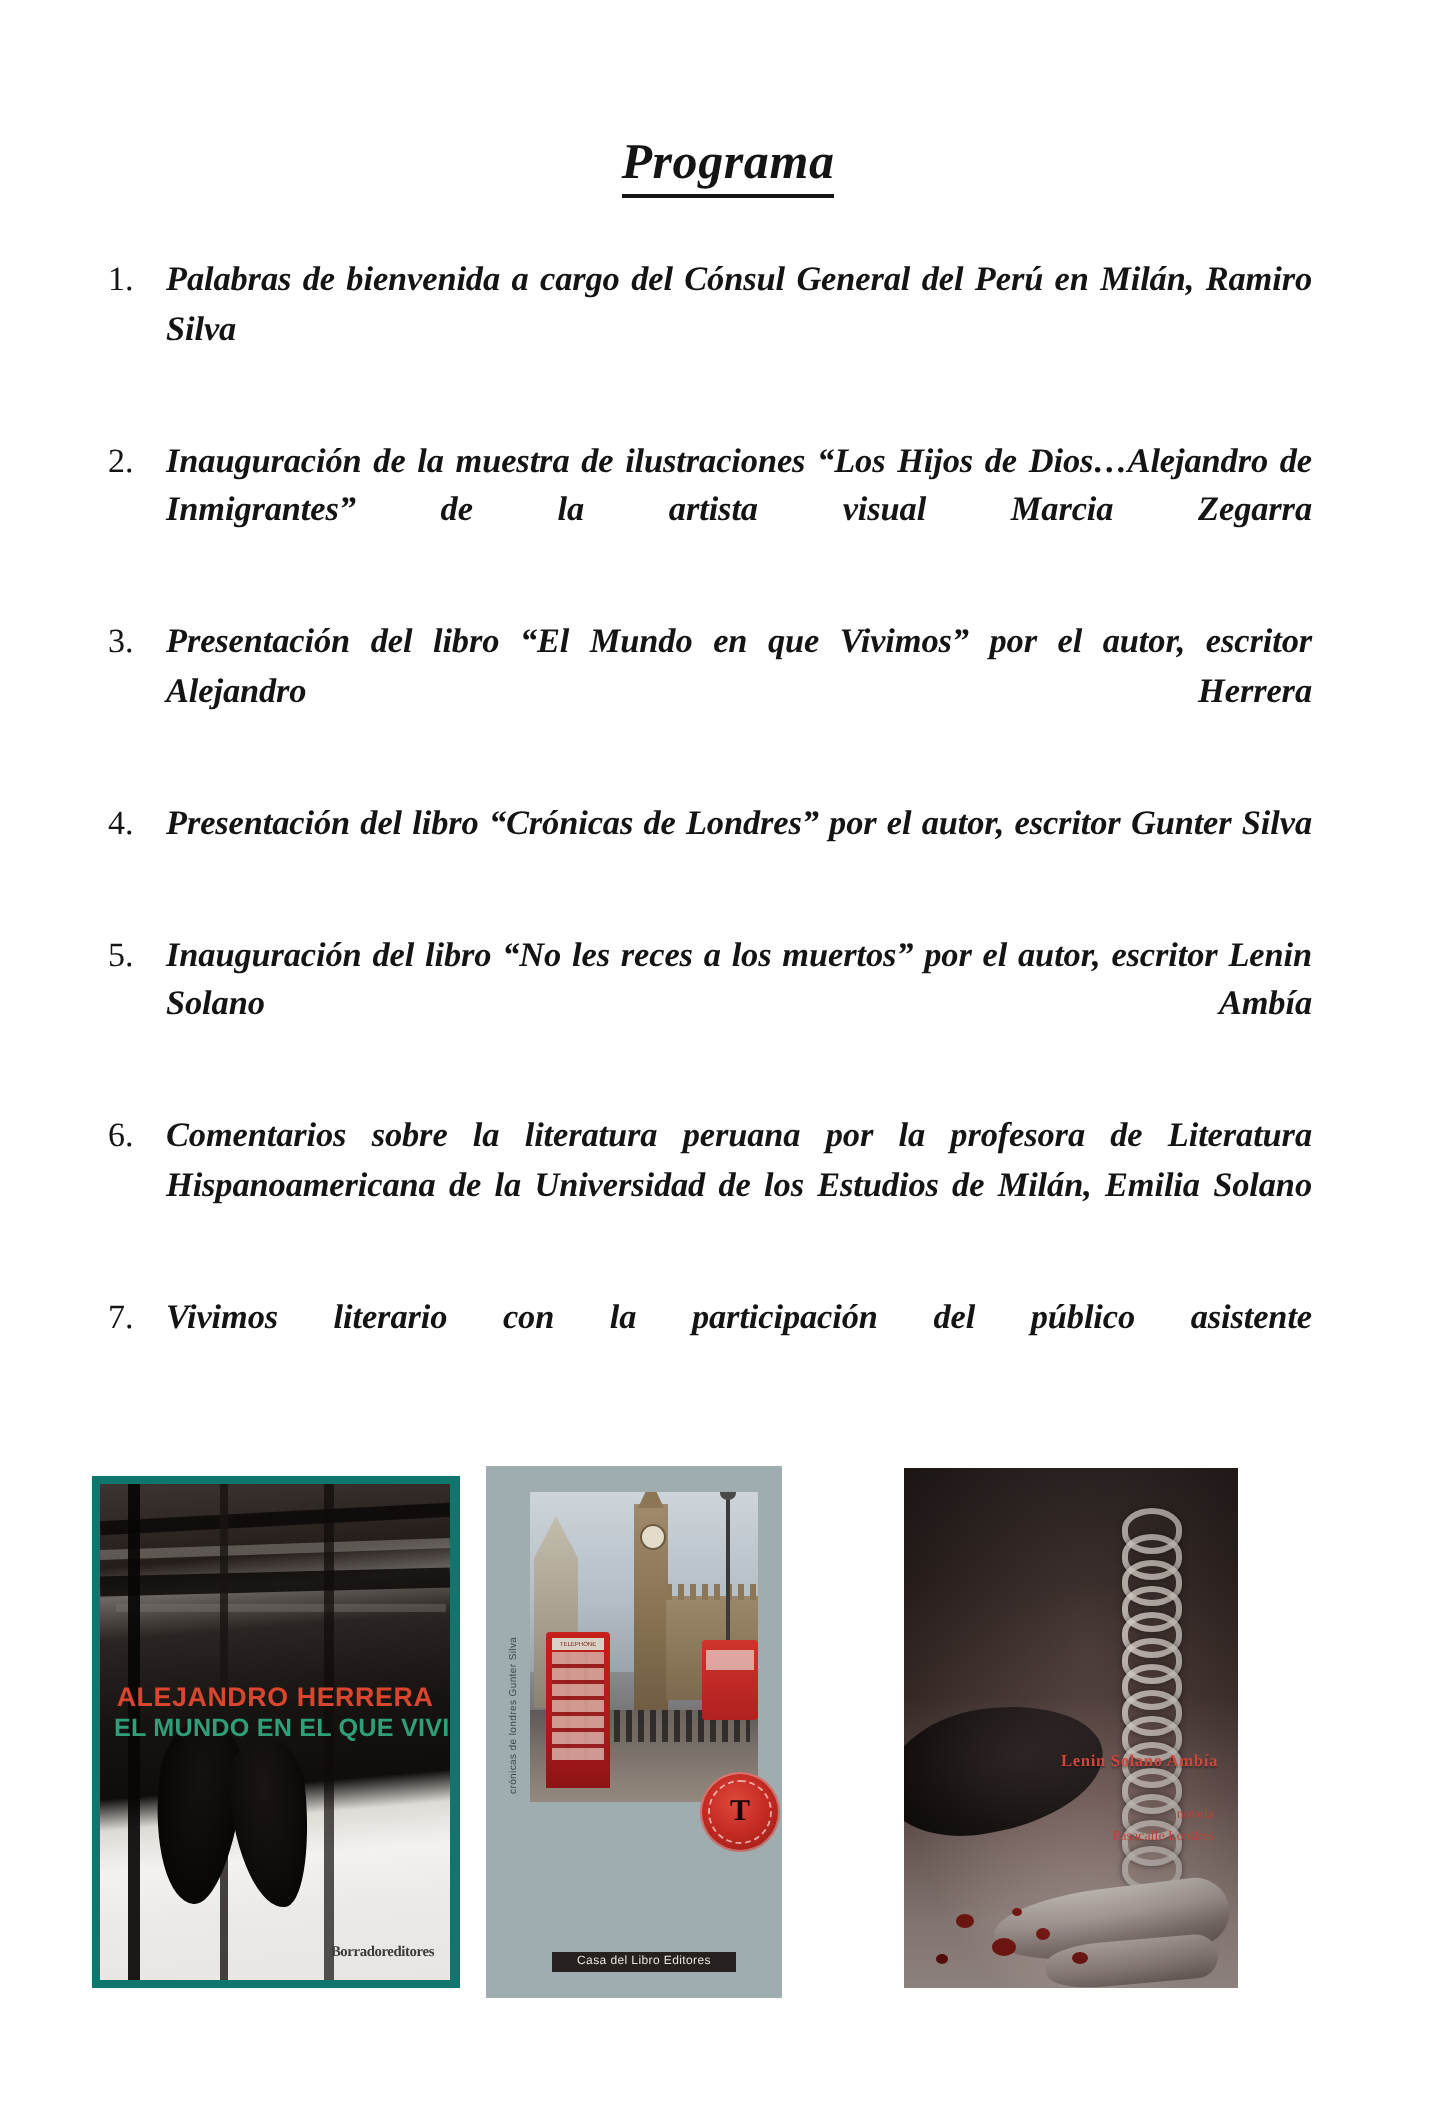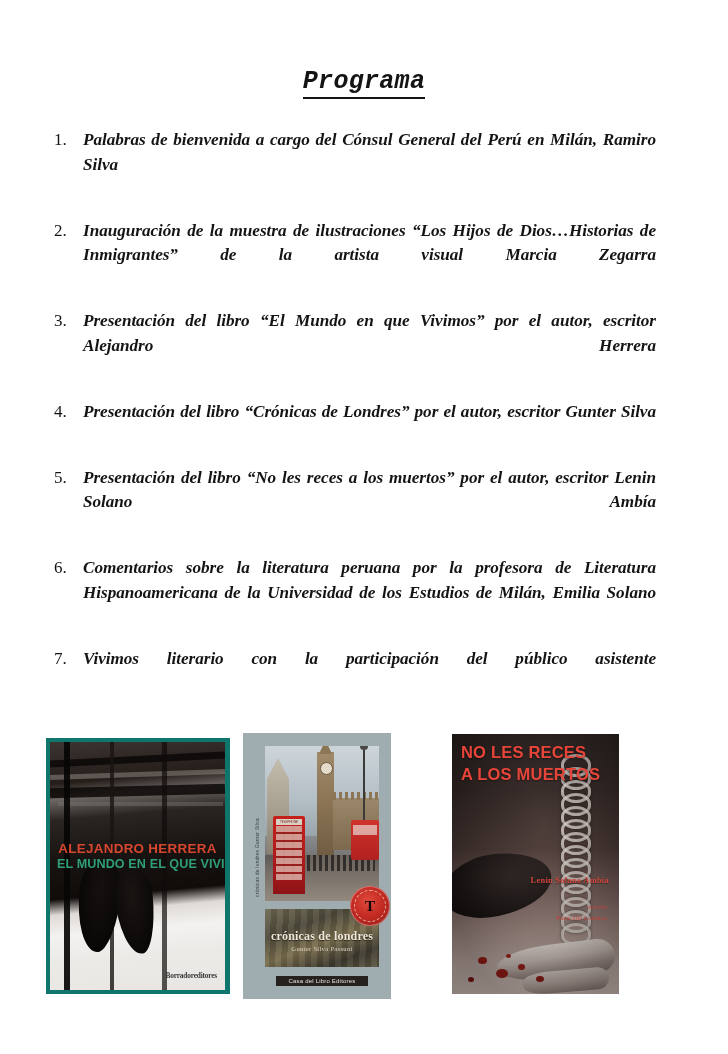--- a/index.html
+++ b/index.html
@@ -26,21 +26,21 @@
   
   .doc-title-wrap {
     position: absolute;
     top: 68px;
     left: 0;
     width: 728px;
     text-align: center;
   }
   .doc-title {
     display: inline-block;
-    font-family: Liberation Mono, monospace;
+    font-family: Liberation Serif, serif;
     font-style: italic;
     font-weight: bold;
     font-size: 25px;
     letter-spacing: 0.3px;
     color: #141414;
     border-bottom: 2px solid #141414;
     padding-bottom: 1px;
     line-height: 1.1;
   }
 
@@ -456,36 +456,36 @@
 
   <ol class="program-list" style="list-style:none;margin:0;padding:0;">
 
     <li class="program-item">
       <span class="item-number">1.</span>
       <span class="item-text">Palabras de bienvenida a cargo del Cónsul General del Perú en Milán, Ramiro Silva</span>
     </li>
 
     <li class="program-item">
       <span class="item-number">2.</span>
-      <span class="item-text">Inauguración de la muestra de ilustraciones “Los Hijos de Dios…Historias de Inmigrantes” de la artista visual Marcia Zegarra</span>
+      <span class="item-text">Inauguración de la muestra de ilustraciones “Los Hijos de Dios…Alejandro de Inmigrantes” de la artista visual Marcia Zegarra</span>
     </li>
 
     <li class="program-item">
       <span class="item-number">3.</span>
       <span class="item-text">Presentación del libro “El Mundo en que Vivimos” por el autor, escritor Alejandro Herrera</span>
     </li>
 
     <li class="program-item">
       <span class="item-number">4.</span>
       <span class="item-text">Presentación del libro “Crónicas de Londres” por el autor, escritor Gunter Silva</span>
     </li>
 
     <li class="program-item">
       <span class="item-number">5.</span>
-      <span class="item-text">Presentación del libro “No les reces a los muertos” por el autor, escritor Lenin Solano Ambía</span>
+      <span class="item-text">Inauguración del libro “No les reces a los muertos” por el autor, escritor Lenin Solano Ambía</span>
     </li>
 
     <li class="program-item">
       <span class="item-number">6.</span>
       <span class="item-text">Comentarios sobre la literatura peruana por la profesora de Literatura Hispanoamericana de la Universidad de los Estudios de Milán, Emilia Solano</span>
     </li>
 
     <li class="program-item">
       <span class="item-number">7.</span>
       <span class="item-text">Vivimos literario con la participación del público asistente</span>
@@ -527,24 +527,20 @@
         <div class="parliament visually-flat"></div>
         <div class="lamp visually-flat"></div>
         <div class="street visually-flat"></div>
         <div class="crowd visually-flat"></div>
         <div class="bus visually-flat"></div>
         <div class="phonebox">
           <div class="pb-sign">TELEPHONE</div>
         </div>
       </div>
 
-      <div class="c2-band">
-        <div class="c2-title">crónicas de londres</div>
-        <div class="c2-author">Gunter Silva Passuni</div>
-      </div>
 
       <div class="c2-seal">
         <div class="seal-inner">
           <span class="seal-mark">T</span>
         </div>
       </div>
 
       <div class="c2-pubbar">Casa del Libro Editores</div>
     </div>
 
@@ -569,24 +565,20 @@
       <div class="pipe visually-flat"></div>
       <div class="pipe2 visually-flat"></div>
       <div class="drop d1 visually-flat"></div>
       <div class="drop d2 visually-flat"></div>
       <div class="drop d3 visually-flat"></div>
       <div class="drop d4 visually-flat"></div>
       <div class="drop d5 visually-flat"></div>
       <div class="drop d6 visually-flat"></div>
       <div class="c3-vignette visually-flat"></div>
 
-      <div class="c3-title">
-        <div>NO LES RECES</div>
-        <div>A LOS MUERTOS</div>
-      </div>
       <div class="c3-author">Lenin Solano Ambía</div>
       <div class="c3-sub">
         <div>novela</div>
         <div>Pasacalle Londres</div>
       </div>
     </div>
 
   </div>
 </div>
 

